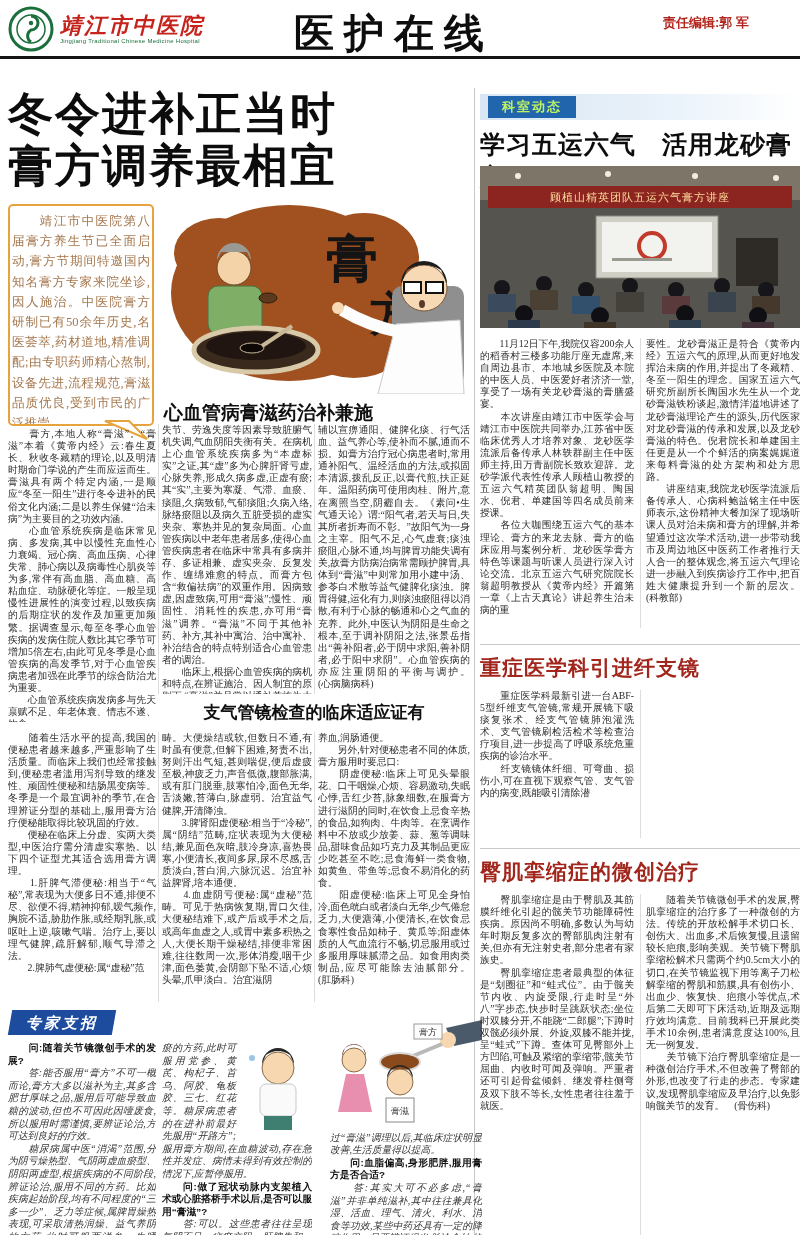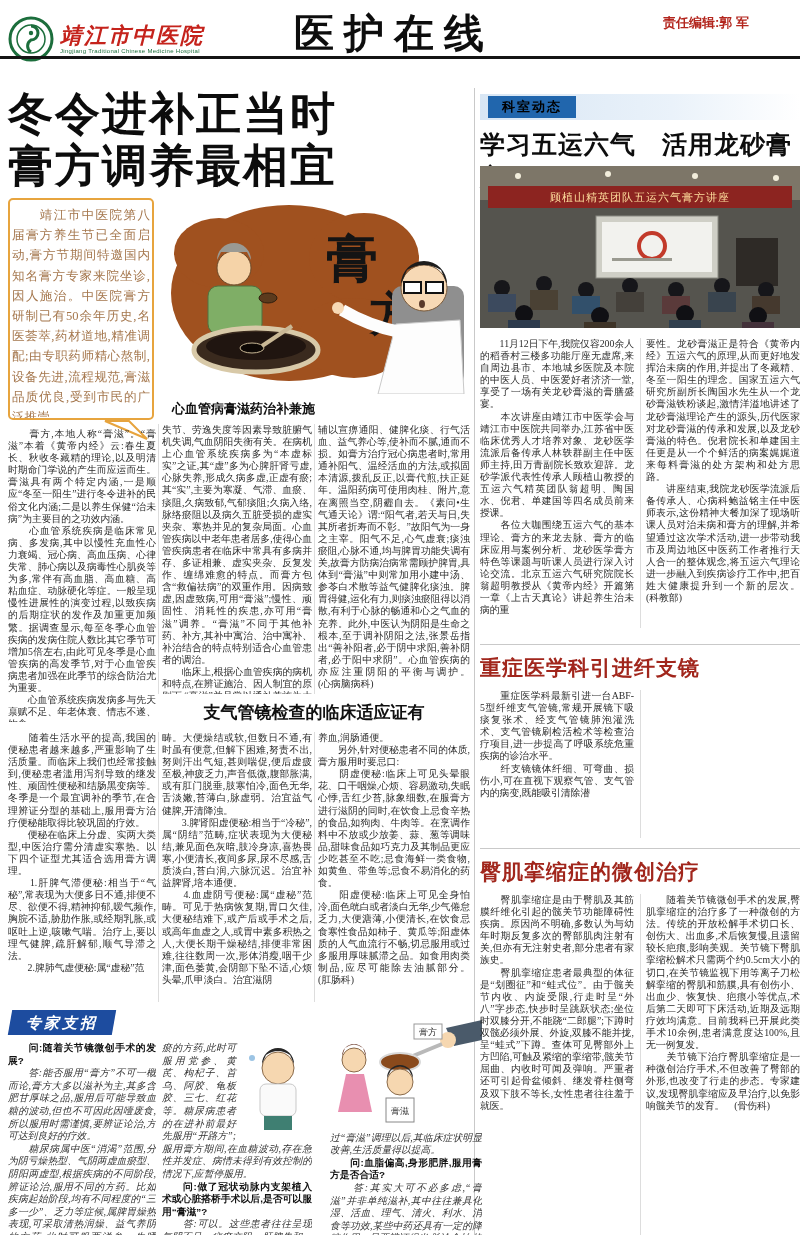--- a/index.html
+++ b/index.html
@@ -1,19 +1,19 @@
 <!DOCTYPE html>
 <html><head>
 <meta charset="utf-8">
 <style>
   html,body{margin:0;padding:0;background:#e8e8e8;}
   .page{position:relative;width:800px;height:1235px;margin:0 auto;background:#fff;overflow:hidden;
         font-family:"Liberation Sans",sans-serif;color:#222;}
   
-  .logo-wrap{position:absolute;left:8px;top:16px;display:flex;align-items:center;gap:6px;}
+  .logo-wrap{position:absolute;left:8px;top:6px;display:flex;align-items:center;gap:6px;}
   .h-name{font-family:"Liberation Serif",serif;font-weight:bold;font-style:italic;
           color:#c5231c;font-size:22px;letter-spacing:2px;line-height:1.1;}
   .h-name-en{font-size:6px;color:#1c6e3c;letter-spacing:.3px;}
   .masthead{position:absolute;left:274px;top:6px;width:240px;text-align:center;
             font-family:"Liberation Serif",serif;font-weight:bold;font-size:40px;
             letter-spacing:10px;color:#0d0d0d;}
   .ed-box{position:absolute;right:10px;top:10px;width:168px;}
   .ed-top{display:flex;justify-content:space-between;font-weight:bold;font-size:14.5px;color:#111;
           padding-bottom:4px;border-bottom:2px solid #111;}
   .ed-bottom{padding-top:4px;text-align:center;font-weight:bold;font-size:13px;color:#b3261e;}
@@ -21,42 +21,42 @@
   .vdiv{position:absolute;background:#c9c9c9;width:1px;}
   .vrule{position:absolute;background:#ddd;width:1px;}
   
   .col{font-family:"Liberation Serif",serif;font-size:9.8px;line-height:12.1px;color:#2b2b2b;
        text-align:justify;white-space:pre-wrap;overflow:hidden;position:absolute;}
   .kai{font-style:italic;}
   .qline{font-style:normal;font-family:"Liberation Sans",sans-serif;font-weight:bold;color:#111;}
   
   .left{position:absolute;left:8px;top:88px;width:462px;height:1147px;}
   .main-hl{font-size:45px;line-height:1.16;font-weight:900;letter-spacing:2px;color:#0c0c0c;margin:0;}
-  .bubble{position:absolute;left:0;top:110px;width:146px;height:222px;border:2px solid #e7a43e;
+  .bubble{position:absolute;left:0;top:116px;width:146px;height:222px;border:2px solid #e7a43e;
           border-radius:5px;padding:5px 2px;box-sizing:border-box;
           font-family:"Liberation Serif",serif;font-size:12.6px;line-height:20.2px;
           color:#a5774d;text-align:justify;white-space:pre-wrap;overflow:hidden;}
   .bubble-tail{position:absolute;left:95px;top:331px;}
   .cartoon1{position:absolute;left:156px;top:110px;width:306px;height:196px;}
-  .caption1{position:absolute;left:164px;top:312px;width:306px;font-size:13px;font-weight:800;color:#111;}
+  .caption1{position:absolute;left:156px;top:312px;width:306px;font-size:19px;font-weight:800;color:#111;}
   .sec2-title{position:absolute;left:150px;top:613px;width:312px;text-align:center;
               font-size:17px;font-weight:800;color:#101010;}
   .expert-box{position:absolute;left:2px;top:922px;width:104px;height:25px;background:#1d4c9f;
               transform:skewX(-10deg);}
   .expert-box span{display:block;transform:skewX(10deg);color:#fff;font-weight:bold;
                    font-style:italic;font-size:15px;text-align:center;line-height:25px;letter-spacing:3px;}
   .xcol{position:absolute;font-family:"Liberation Serif",serif;font-size:9.8px;line-height:12.6px;
         text-align:justify;color:#333;overflow:hidden;}
   .xcol p{margin:0;white-space:pre-wrap;}
   
   .right{position:absolute;left:480px;top:88px;width:320px;height:1147px;}
   .band{position:absolute;left:0;top:6px;width:320px;height:26px;
         background:linear-gradient(90deg,#d8e6f4 0%,#eaf2fa 60%,#fff 100%);}
   .band-tag{display:inline-block;margin:2px 0 0 8px;padding:2px 14px;background:#2166ad;
-            color:#000000;font-weight:bold;font-size:13px;letter-spacing:2px;}
+            color:#bef264;font-weight:bold;font-size:13px;letter-spacing:2px;}
   .news-hl{position:absolute;left:0;top:40px;width:320px;font-size:25px;font-weight:900;
            letter-spacing:1px;color:#0d0d0d;}
   .photo{position:absolute;left:0;top:78px;width:320px;height:162px;}
   .hrule{position:absolute;left:0;width:320px;height:1px;background:#c9c9c9;}
   .red-hl{position:absolute;left:0;width:320px;font-size:21px;font-weight:800;color:#a1261c;letter-spacing:1px;}
 </style>
 </head>
 <body>
 
 <div class="page">

